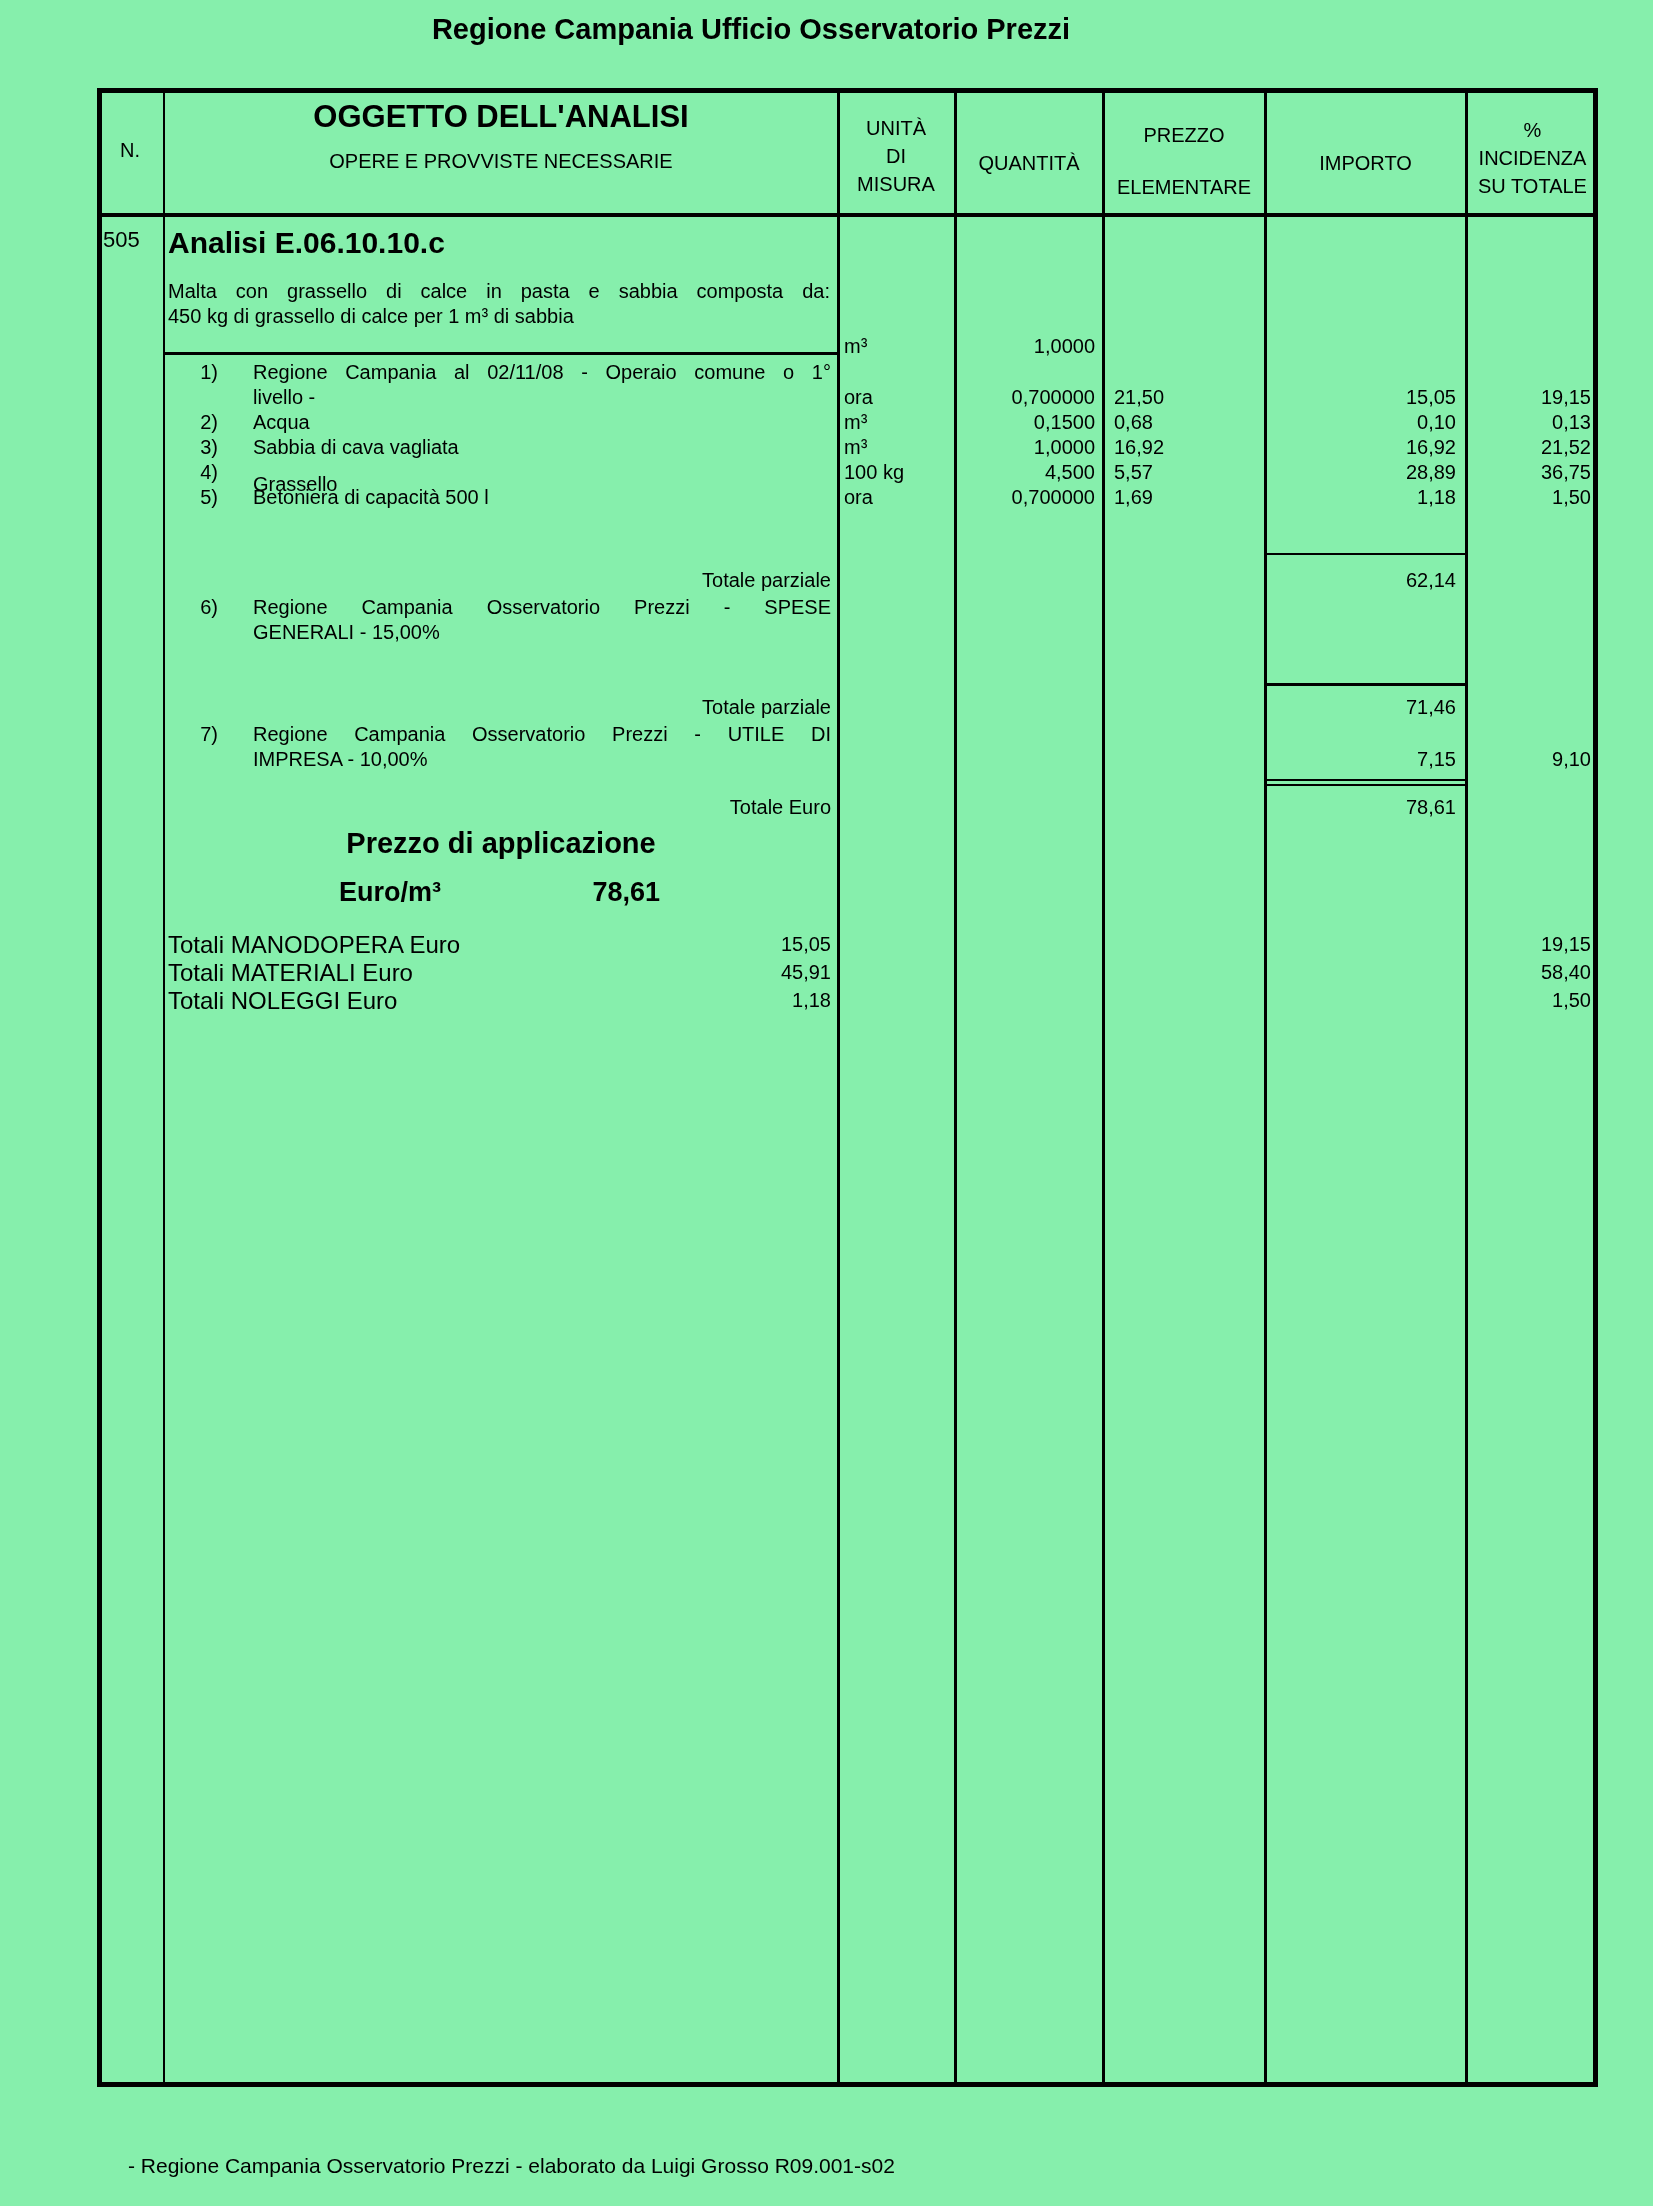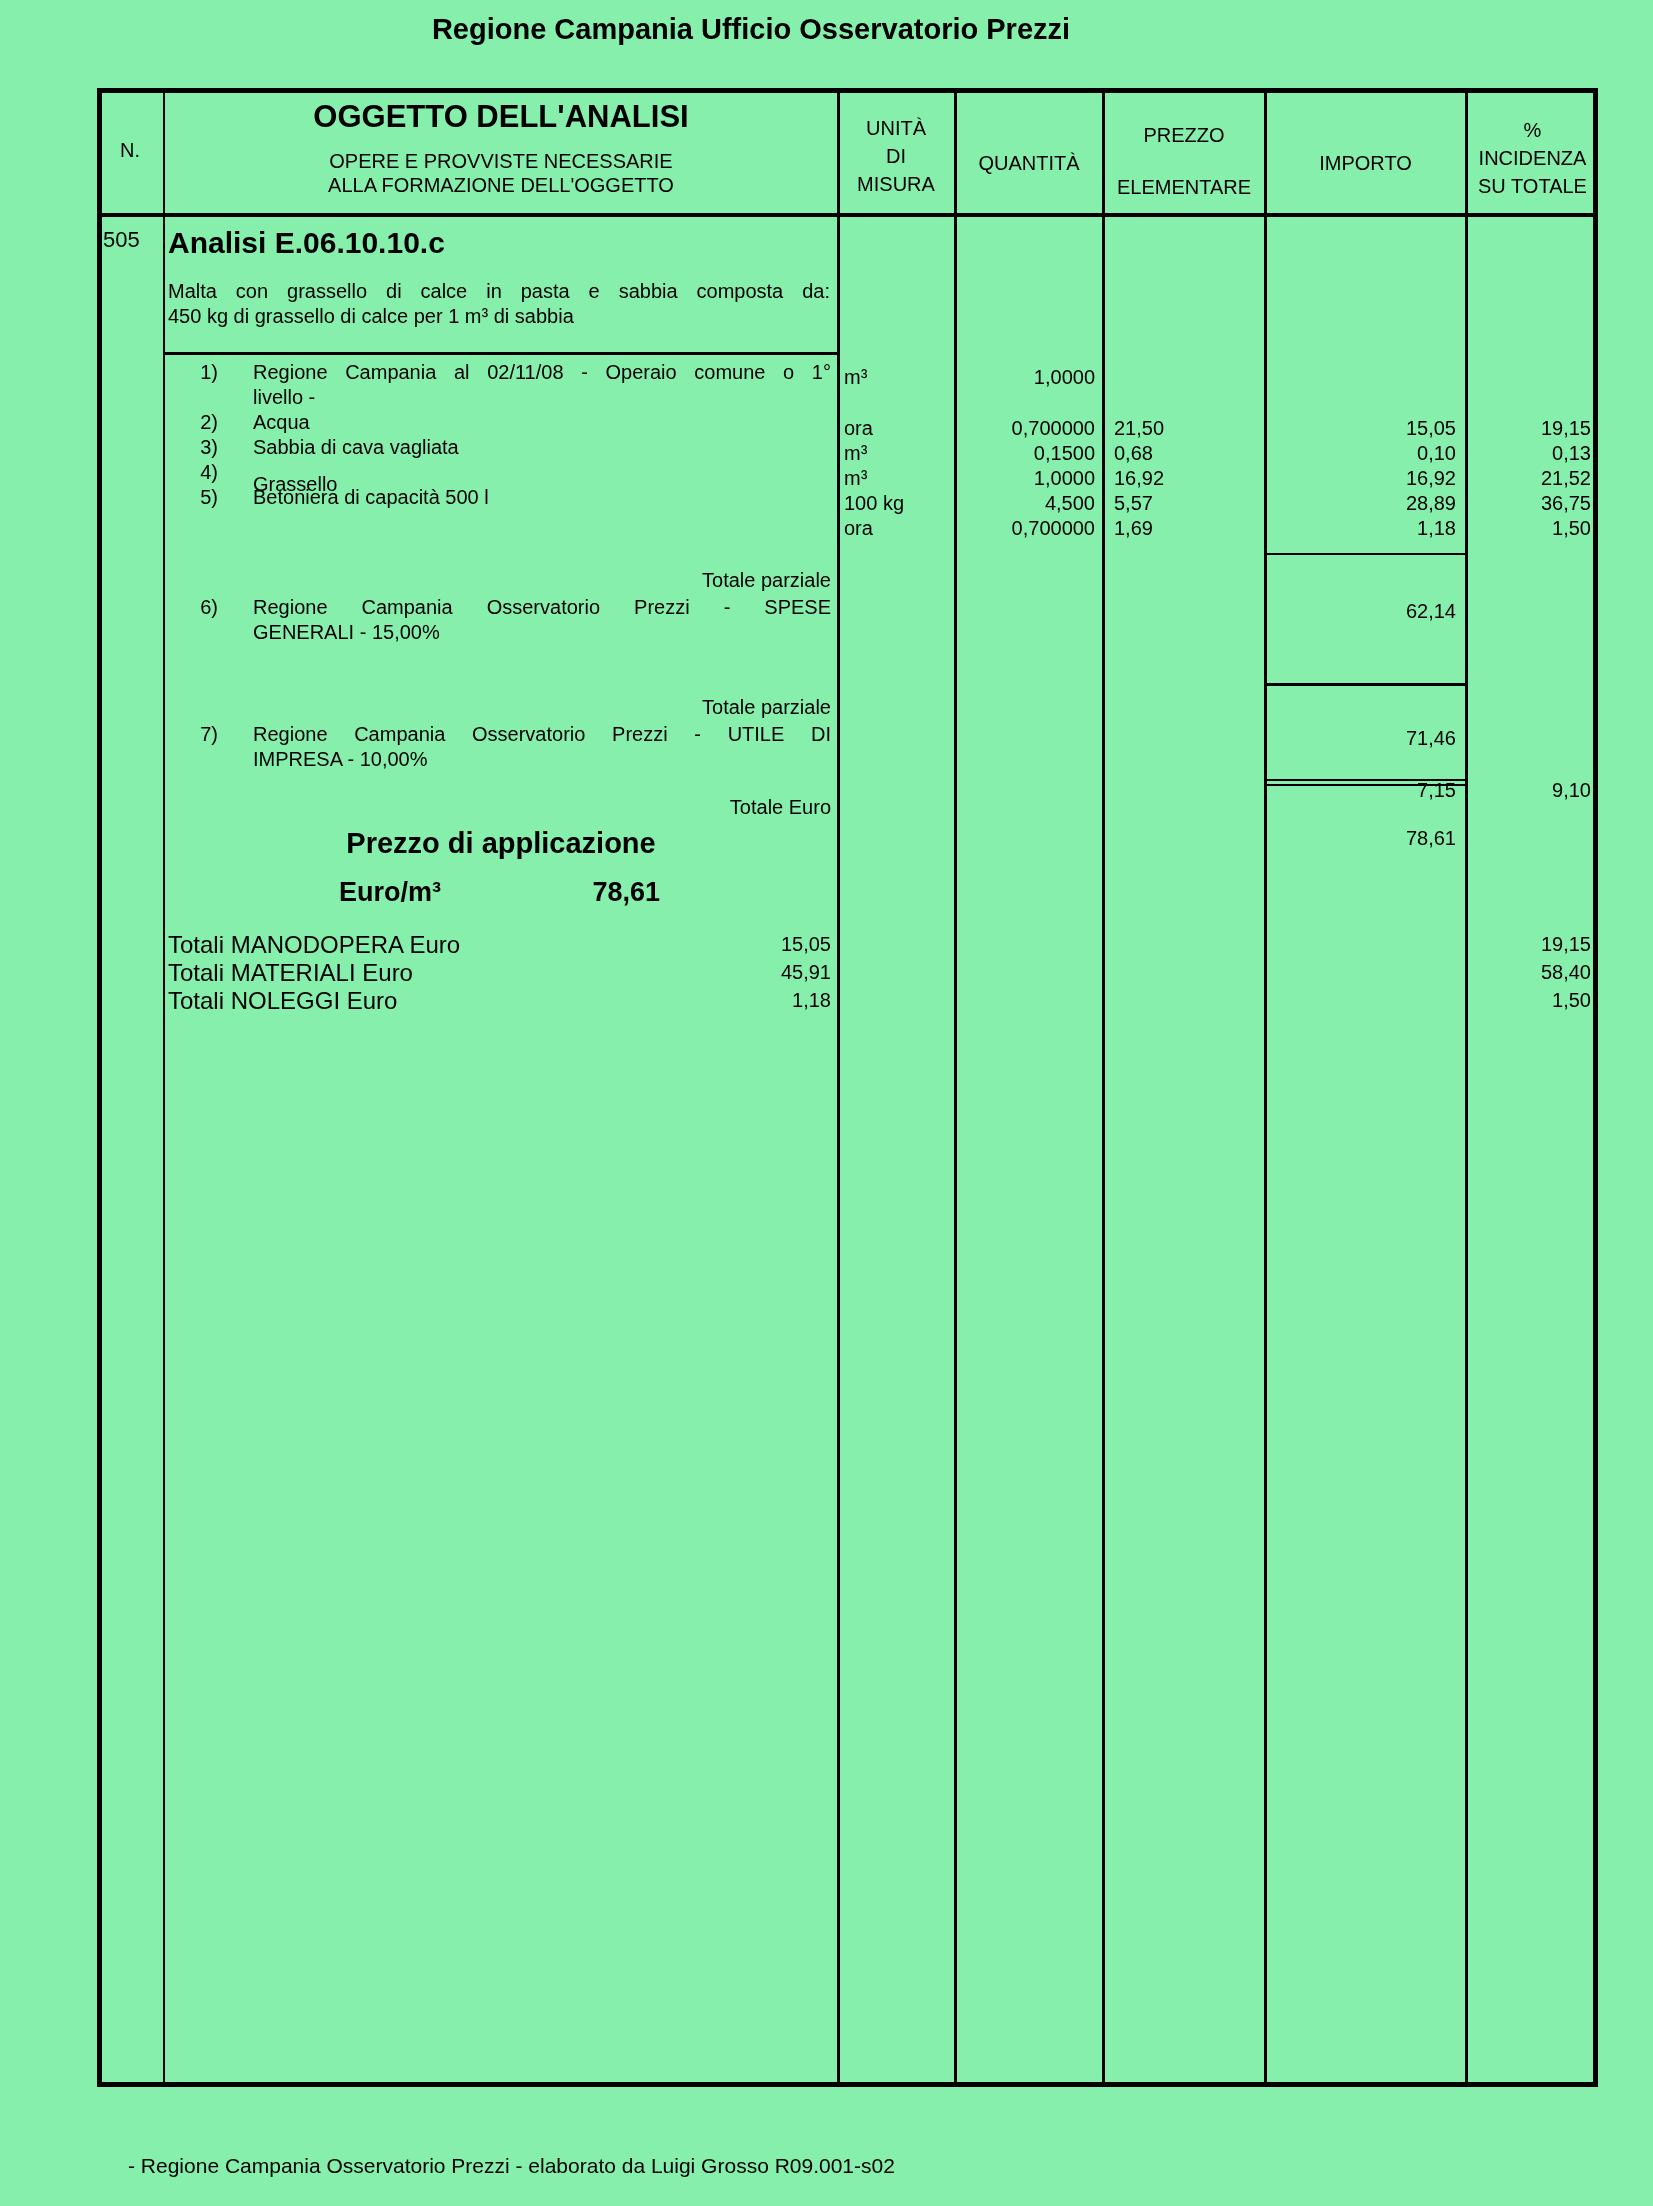--- a/index.html
+++ b/index.html
@@ -20,21 +20,21 @@
   .vline{position:absolute;top:88px;height:1999px;background:#000;}
   .hline{position:absolute;background:#000;}
   
   .c{text-align:center;}
   .r{text-align:right;}
   .b{font-weight:bold;}
   .t20{font-size:20px;line-height:25px;}
   .t22{font-size:22px;line-height:26px;}
   .hdr{font-size:20px;line-height:28px;}
   
-  .vrow{position:absolute;left:0;width:1653px;height:25px;font-size:20px;line-height:25px;margin-top:31px;}
+  .vrow{position:absolute;left:0;width:1653px;height:25px;font-size:20px;line-height:25px;}
   .vrow .unit  {position:absolute;left:844px;width:105px;text-align:left;}
   .vrow .qty   {position:absolute;left:960px;width:135px;text-align:right;}
   .vrow .price {position:absolute;left:1114px;width:149px;text-align:left;}
   .vrow .amount{position:absolute;left:1270px;width:186px;text-align:right;}
   .vrow .incid {position:absolute;left:1473px;width:118px;text-align:right;}
   
   .item-num{position:absolute;left:190px;width:28px;text-align:right;font-size:20px;line-height:25px;}
   .item-text{position:absolute;left:253px;width:578px;font-size:20px;line-height:25px;}
   .just-full{text-align:justify;text-align-last:justify;}
   .sub-label{position:absolute;left:253px;width:578px;text-align:right;font-size:20px;line-height:25px;}
@@ -57,21 +57,20 @@
   <div class="vline" style="left:1102px;width:3px;"></div>
   <div class="vline" style="left:1264px;width:3px;"></div>
   <div class="vline" style="left:1465px;width:3px;"></div>
 
   <div class="hline" style="left:97px;top:213px;width:1501px;height:4px;"></div>
 
   <div class="abs c t20" style="left:97px;top:138px;width:66px;">N.</div>
 
   <div class="abs c b" style="left:165px;top:100px;width:672px;font-size:31px;line-height:34px;">OGGETTO DELL'ANALISI</div>
   <div class="abs c t20" style="left:165px;top:149px;width:672px;">OPERE E PROVVISTE NECESSARIE</div>
-  <div class="abs c t20" style="left:165px;top:173px;width:672px;">ALLA FORMAZIONE DELL'OGGETTO</div>
 
   <div class="abs c hdr" style="left:839px;top:114px;width:114px;">
     <div>UNITÀ</div>
     <div>DI</div>
     <div>MISURA</div>
   </div>
 
   <div class="abs c hdr" style="left:957px;top:149px;width:144px;">QUANTITÀ</div>
 
   <div class="abs c hdr" style="left:1105px;top:121px;width:158px;">PREZZO</div>

